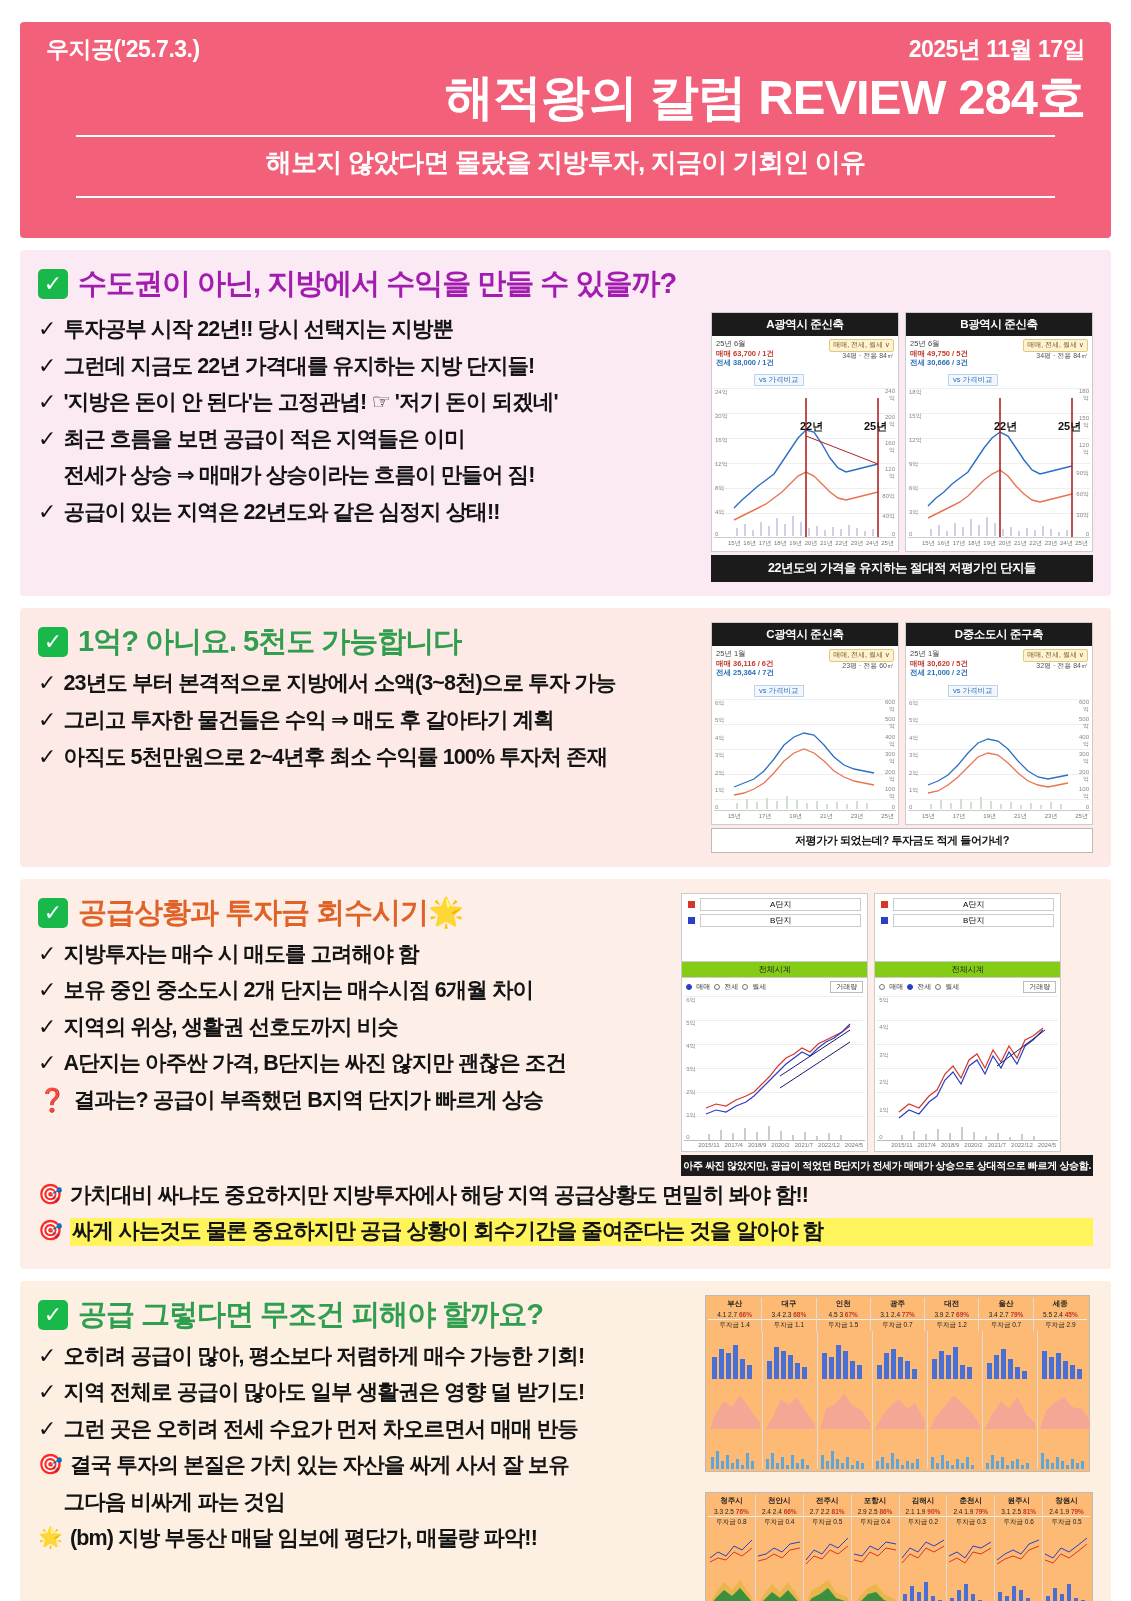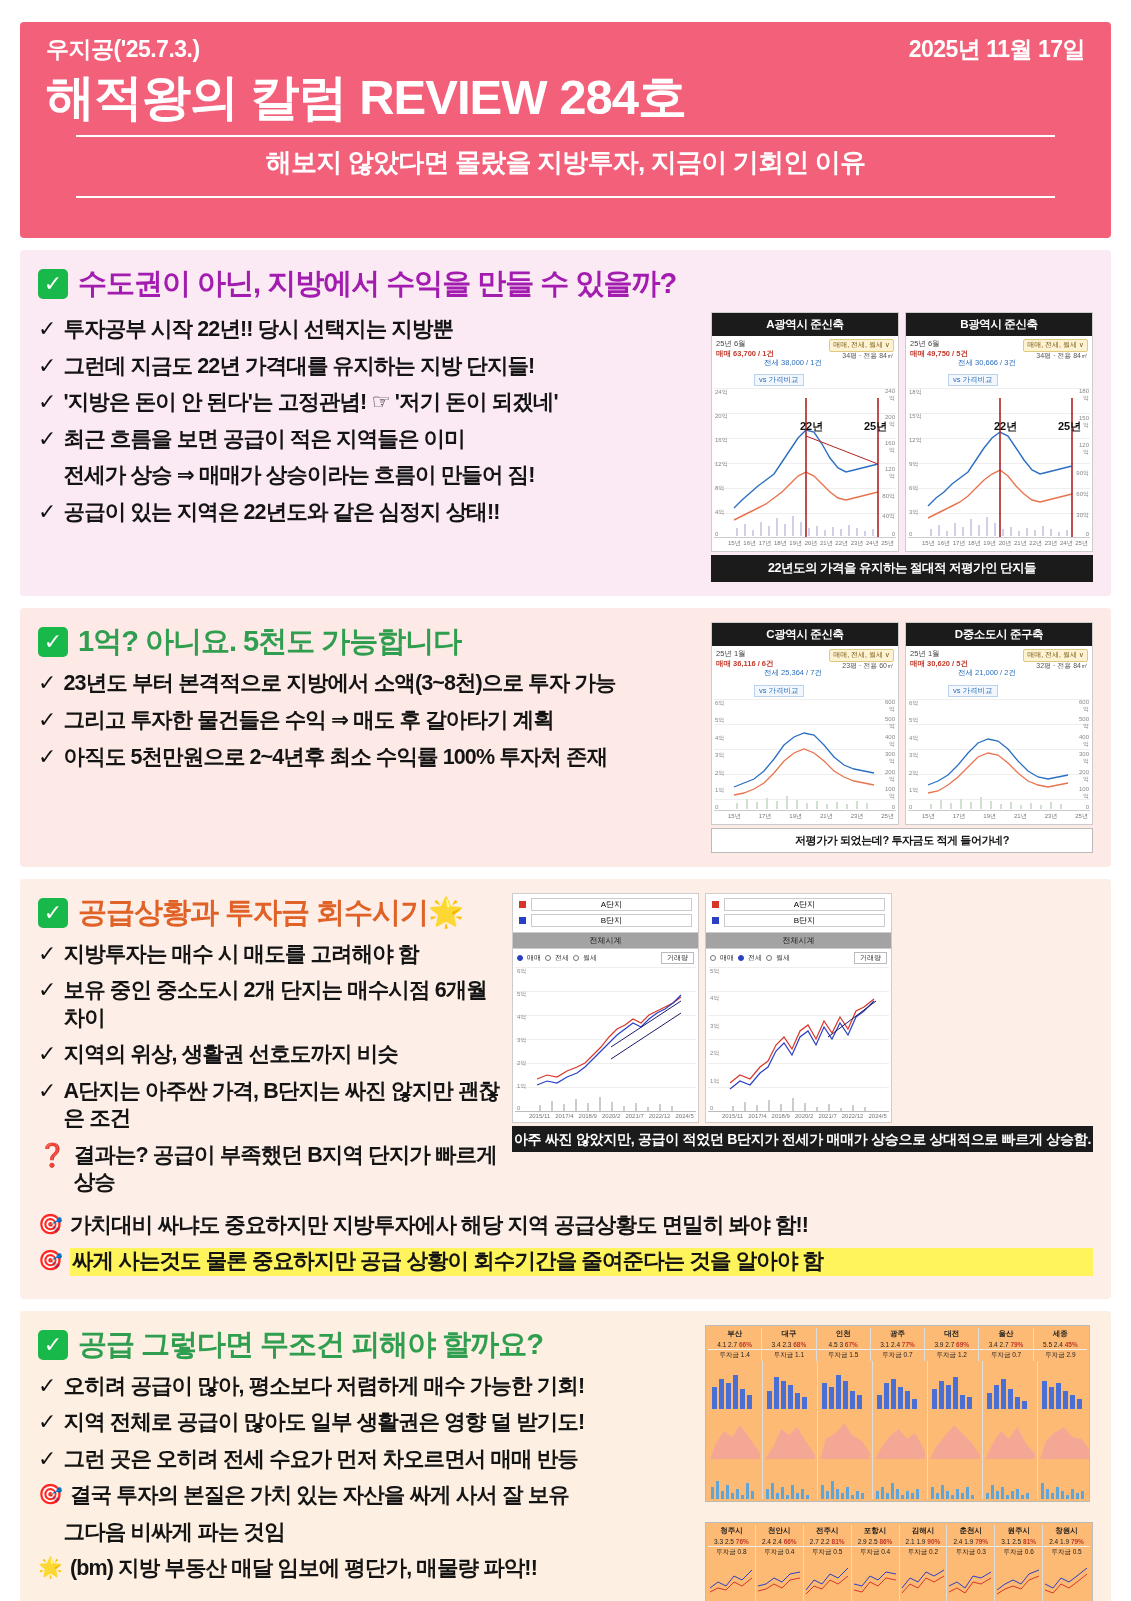--- a/index.html
+++ b/index.html
@@ -33,21 +33,21 @@
     font-size: 23px;
     font-weight: bold;
     letter-spacing: -0.5px;
   }
   .header-right {
     font-size: 23px;
     font-weight: bold;
     letter-spacing: -0.5px;
   }
   .header-title {
-    text-align: left;
+    text-align: right;
     font-size: 49px;
     font-weight: bold;
     letter-spacing: -1px;
     margin-top: 4px;
     line-height: 1.15;
   }
   .hr-line {
     border: none;
     border-top: 2px solid #ffffff;
     margin: 10px 30px 8px 30px;
@@ -145,21 +145,21 @@
   }
   .cc-meta {
     font-size: 7.5px;
     line-height: 1.25;
     padding: 3px 4px 1px 4px;
     color: #333;
     position: relative;
   }
   .cc-meta .m1 { color: #444; }
   .cc-meta .m2 { color: #c0392b; font-weight: bold; }
-  .cc-meta .m3 { color: #2c6fbb; font-weight: normal; margin-left: 48px; }
+  .cc-meta .m3 { color: #2c6fbb; font-weight: bold; }
   .cc-meta .badge {
     position: absolute;
     right: 4px; top: 3px;
     background: #fdf3d2;
     border: 1px solid #e0c97a;
     font-size: 7px;
     padding: 1px 3px;
     color: #7a5a14;
     border-radius: 2px;
   }
@@ -221,37 +221,37 @@
 
   
   .s3-pair { display: flex; gap: 6px; }
   .s3-card { background:#fff; border:1px solid #ccc; width:187px; }
   .s3-legend { padding: 4px 6px 2px 6px; font-size: 8px; }
   .s3-legend div { display: flex; align-items: center; gap: 5px; margin-bottom: 3px; }
   .sq { width: 7px; height: 7px; display: inline-block; }
   .sq.red { background: #d8352a; }
   .sq.blue { background: #2b3fc4; }
   .s3-bar {
-    background: #a3a3a3; border-top: 1px solid #ccc; border-bottom: 1px solid #ccc;
-    font-size: 8px; text-align: center; padding: 2px 16px; color: #222;
+    background: #84cc16; border-top: 1px solid #ccc; border-bottom: 1px solid #ccc;
+    font-size: 8px; text-align: center; padding: 2px 16px; color: #222; margin-top: 29px;
   }
   .s3-ctrl {
     display: flex; align-items: center; gap: 4px;
     font-size: 7px; padding: 3px 4px; color: #333;
   }
   .s3-ctrl .radio { width: 6px; height: 6px; border: 1px solid #777; border-radius: 50%; display: inline-block; }
   .s3-ctrl .radio.on { background: #2b3fc4; border-color: #2b3fc4; }
   .s3-ctrl .spacer { flex: 1 1 auto; }
   .s3-plot {
     position: relative; height: 145px; margin: 0 2px;
     background: repeating-linear-gradient(to bottom, #eee 0, #eee 1px, transparent 1px, transparent 24px);
     border-bottom: 1px solid #bbb;
   }
   .s3-foot {
-    background: #1b1b1b; color: #fff; font-size: 14px; font-weight: bold;
+    background: #1b1b1b; color: #fff; font-size: 10px; font-weight: bold;
     text-align: center; padding: 4px 2px; line-height: 1.3; letter-spacing: -0.3px;
     margin-top: 3px;
   }
 
   
   .s4-grid { background: #fdba74; border: 1px solid #bbb; padding: 2px; }
   .s4-head { display: flex; }
   .s4-col { flex: 1 1 0; border-right: 1px solid #ddd; }
   .s4-col:last-child { border-right: none; }
   .s4-city { font-size: 7.5px; text-align: center; font-weight: bold; padding: 1px 0; color: #222; }

